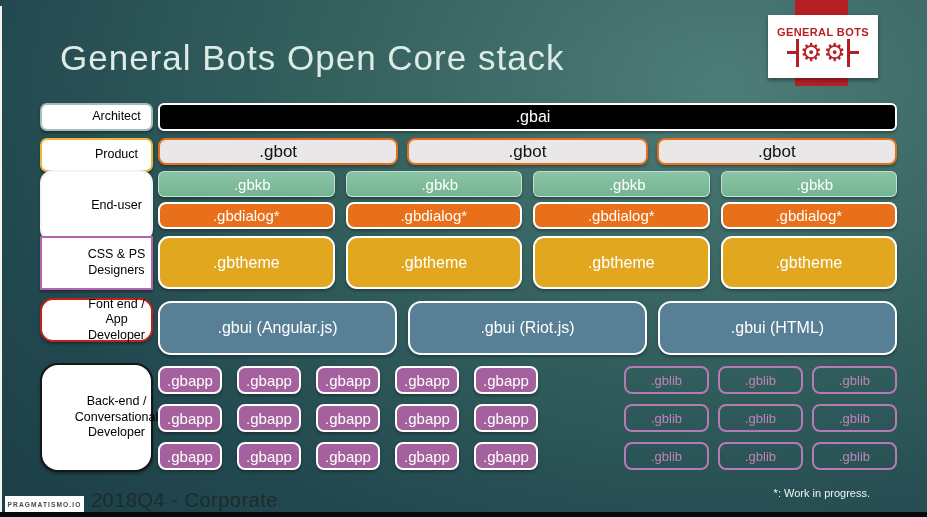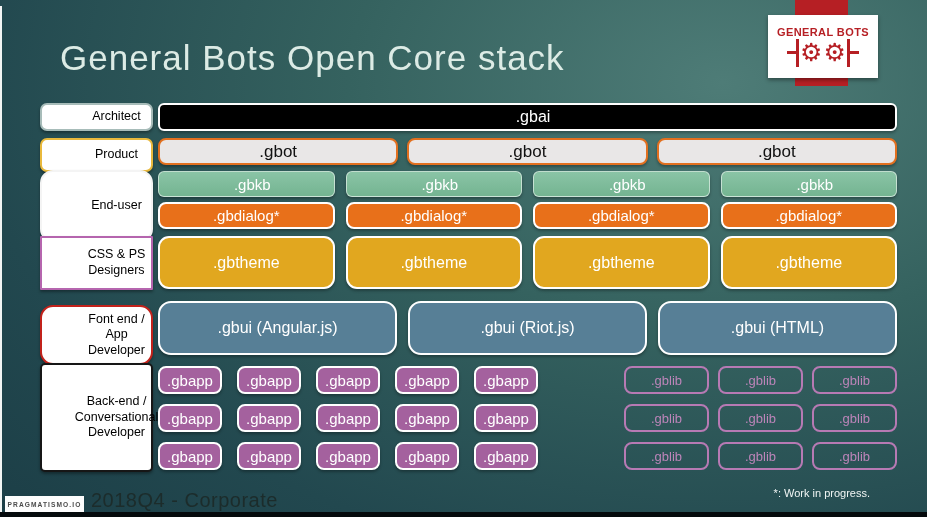--- a/index.html
+++ b/index.html
@@ -32,22 +32,22 @@
   .label{
     position:absolute;left:40px;width:113px;background:#fff;color:#000;
     display:flex;align-items:center;justify-content:center;text-align:center;
     font-size:12.5px;line-height:1.25;box-sizing:border-box;white-space:pre-line;
     border-radius:7px;box-shadow:0 2px 3px rgba(0,0,0,.35);padding-left:40px;
   }
   .label-architect{top:103px;height:28px;border:2px solid #a7bcb9;}
   .label-product{top:138px;height:34px;border:2px solid #e9b93c;}
   .label-enduser{top:170px;height:72px;border:2px solid #f4f4f4;border-radius:13px;}
   .label-designers{top:236px;height:54px;border:2px solid #b565ae;border-radius:1px;}
-  .label-frontend{top:305px;height:60px;border:2px solid #c2221b;border-radius:13px;}
-  .label-backend{top:363px;height:109px;border:2px solid #161616;border-radius:5px;}
+  .label-frontend{top:298px;height:44px;border:2px solid #c2221b;border-radius:13px;}
+  .label-backend{top:363px;height:109px;border:2px solid #161616;border-radius:18px;}
   
   .content-row{position:absolute;left:158px;width:739px;display:flex;box-sizing:border-box;}
   .box{
     display:flex;align-items:center;justify-content:center;
     box-sizing:border-box;color:#fff;text-align:center;
     box-shadow:0 2px 3px rgba(0,0,0,.3);
   }
   .row-gbai{top:103px;height:28px;}
   .gbai{flex:1;background:#000;border:2px solid #fff;border-radius:6px;font-size:16px;padding-left:11px;}
   .row-gbot{top:138px;height:27px;gap:9px;}

